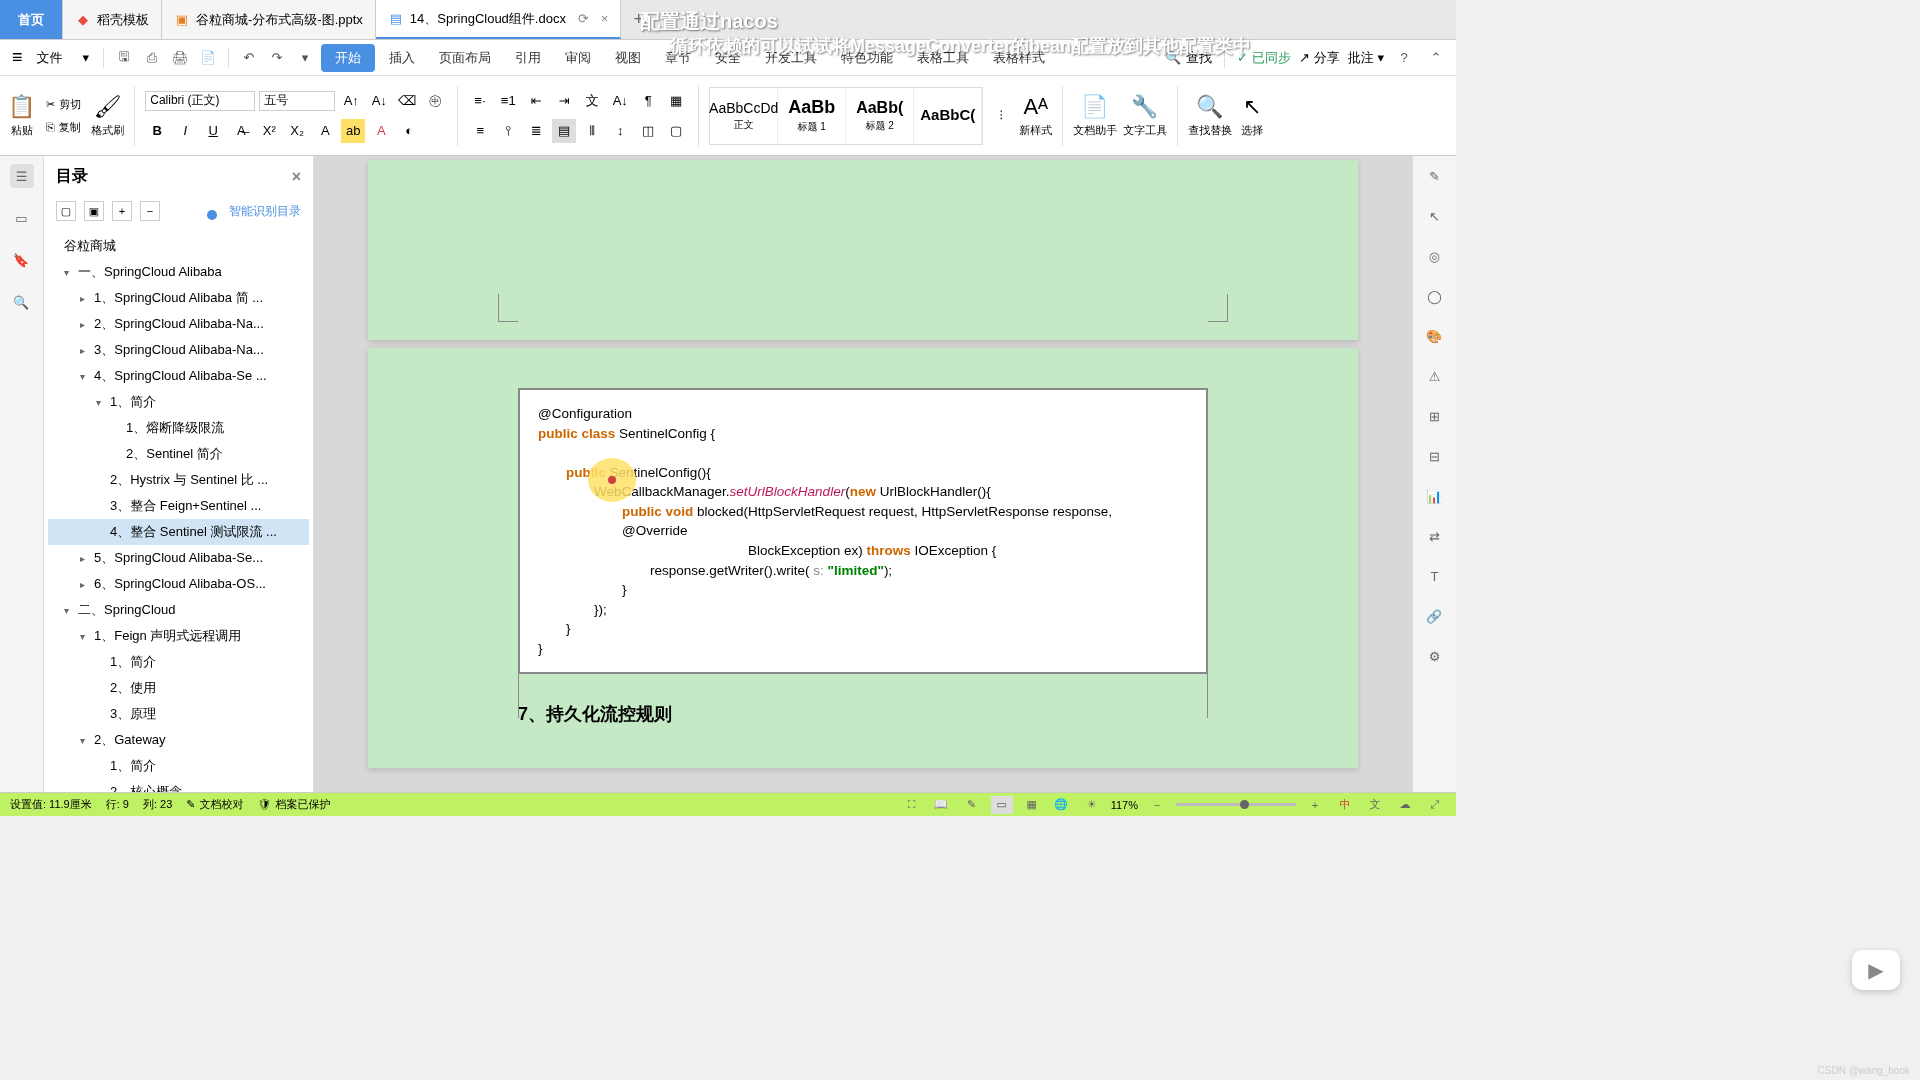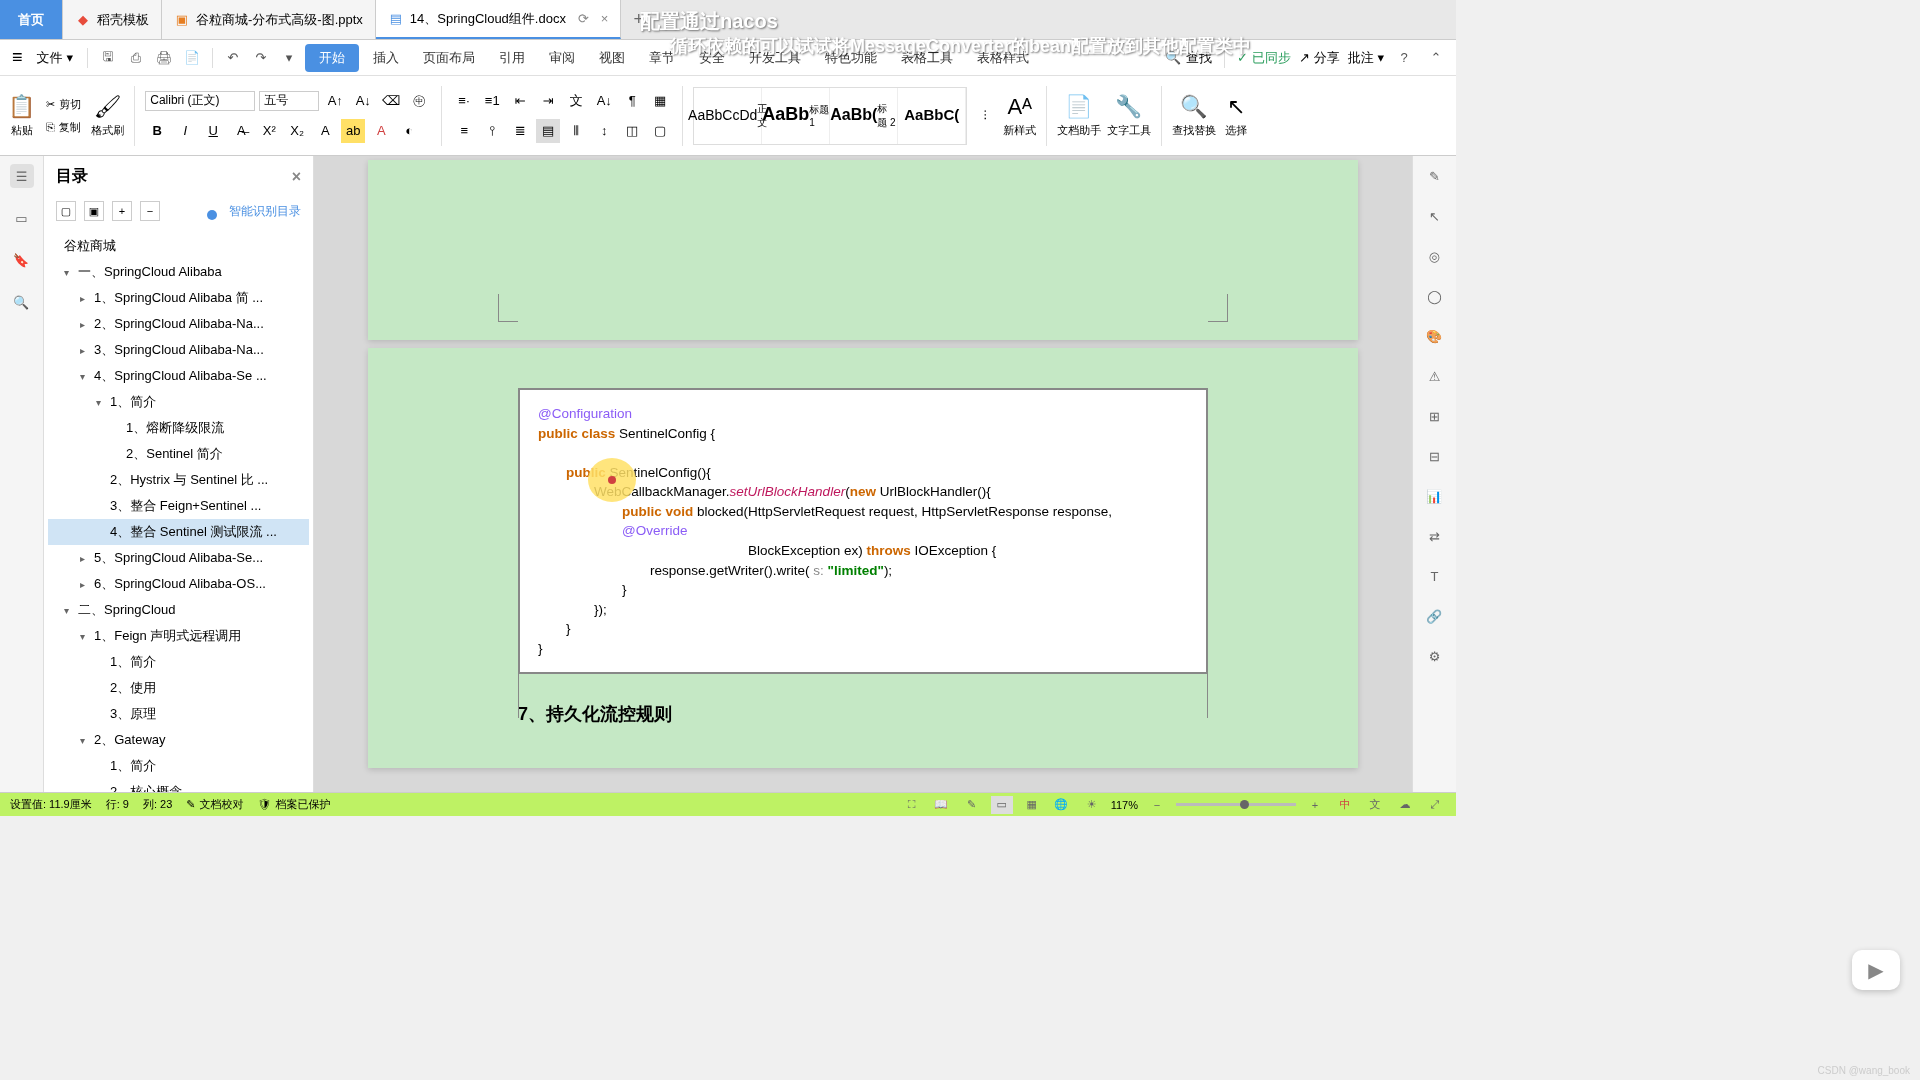--- a/index.html
+++ b/index.html
@@ -11,42 +11,42 @@
 .tab.active { background: #fff; border-bottom: 2px solid #4a90e2; }
 .tab.home { background: #4a90e2; color: #fff; font-weight: bold; padding: 0 18px; }
 .tab-icon { width: 16px; height: 16px; display: inline-flex; align-items: center; justify-content: center; }
 .tab-add { display: flex; align-items: center; padding: 0 12px; font-size: 18px; color: #666; cursor: pointer; }
 .overlay-text { position: absolute; top: 8px; left: 640px; color: #fff; font-size: 20px; font-weight: bold; text-shadow: 1px 1px 2px rgba(0,0,0,0.5); pointer-events: none; }
 .overlay-text2 { position: absolute; top: 34px; left: 670px; color: #fff; font-size: 18px; font-weight: bold; text-shadow: 1px 1px 2px rgba(0,0,0,0.5); pointer-events: none; white-space: nowrap;}
 
 
 .menu-bar { height: 36px; background: #fff; display: flex; align-items: center; padding: 0 8px; gap: 4px; border-bottom: 1px solid #e0e0e0; }
 .hamburger { font-size: 18px; cursor: pointer; padding: 4px; }
-.file-menu { display: flex; align-items: center; gap: 4px; cursor: pointer; padding: 4px 6px; }
+.file-menu { display: flex; align-items: center; gap: 20px; cursor: pointer; padding: 4px 6px; }
 .qat-icon { width: 24px; height: 24px; display: flex; align-items: center; justify-content: center; cursor: pointer; color: #555; }
 .menu-sep { width: 1px; height: 20px; background: #ddd; margin: 0 4px; }
 .menu-tab { padding: 4px 10px; cursor: pointer; color: #333; }
 .menu-tab.start { background: #4a90e2; color: #fff; border-radius: 4px; padding: 5px 14px; }
 .menu-right { margin-left: auto; display: flex; align-items: center; gap: 8px; }
 .search-box { display: flex; align-items: center; gap: 4px; cursor: pointer; }
 
 
 .ribbon { height: 80px; background: #fff; display: flex; align-items: center; padding: 0 8px; border-bottom: 1px solid #ccc; gap: 6px; }
 .ribbon-big-btn { display: flex; flex-direction: column; align-items: center; cursor: pointer; font-size: 11px; gap: 2px; }
 .ribbon-big-icon { width: 28px; height: 28px; display: flex; align-items: center; justify-content: center; font-size: 22px; }
 .ribbon-sep { width: 1px; height: 60px; background: #e0e0e0; margin: 0 4px; }
 .ribbon-small-btns { display: flex; flex-direction: column; gap: 4px; font-size: 11px; }
 .ribbon-small-btn { display: flex; align-items: center; gap: 4px; cursor: pointer; padding: 2px 4px; }
 .font-row { display: flex; align-items: center; gap: 4px; }
 .font-select { border: 1px solid #ccc; padding: 2px 4px; font-size: 12px; background: #fff; }
 .font-select.name { width: 110px; }
-.font-select.size { width: 60px; }
+.font-select.size { width: 76px; }
 .fmt-btn { width: 24px; height: 24px; display: flex; align-items: center; justify-content: center; cursor: pointer; }
 .style-gallery { display: flex; border: 1px solid #ddd; }
-.style-item { width: 68px; height: 56px; border-right: 1px solid #eee; display: flex; flex-direction: row; align-items: center; justify-content: center; cursor: pointer; font-size: 10px; }
+.style-item { width: 68px; height: 56px; border-right: 1px solid #eee; display: flex; flex-direction: column; align-items: center; justify-content: center; cursor: pointer; font-size: 10px; }
 .style-preview { font-size: 14px; margin-bottom: 2px; }
 
 
 .main { display: flex; height: calc(100% - 40px - 36px - 80px - 24px); position: relative; }
 .left-rail { width: 44px; background: #f5f5f5; border-right: 1px solid #ddd; display: flex; flex-direction: column; align-items: center; padding-top: 8px; gap: 18px; }
 .rail-icon { width: 24px; height: 24px; display: flex; align-items: center; justify-content: center; cursor: pointer; color: #666; }
 
 
 .outline { width: 270px; background: #fff; border-right: 1px solid #ddd; display: flex; flex-direction: column; overflow: hidden; }
 .outline-header { display: flex; align-items: center; padding: 10px 12px; font-size: 16px; font-weight: bold; }
@@ -64,21 +64,21 @@
 .tree-item.l3 { padding-left: 48px; }
 .tree-item.l4 { padding-left: 64px; }
 
 
 .canvas { flex: 1; background: #d8d8d8; overflow: auto; position: relative; display: flex; flex-direction: column; align-items: center; padding: 0 20px; }
 .page { width: 990px; background: #c5e8c5; margin: 4px 0; position: relative; box-shadow: 0 2px 6px rgba(0,0,0,0.15); }
 .page.top { height: 180px; }
 .page.main-page { min-height: 420px; padding: 40px 150px 20px; }
 .code-box { background: #fff; border: 2px solid #888; padding: 14px 18px; font-family: Consolas, monospace; font-size: 13.5px; line-height: 1.45; position: relative; }
 .kw-orange { color: #cc6600; font-weight: bold; }
-.kw-green { color: #8b5cf6; }
+.kw-green { color: #000000; }
 .kw-italic { font-style: italic; color: #be185d; }
 .kw-gray { color: #888; }
 .kw-str { color: #008000; font-weight: bold; }
 .highlight-circle { position: absolute; width: 48px; height: 44px; background: #ffe066; border-radius: 50%; opacity: 0.85; left: 68px; top: 68px; }
 .red-dot { position: absolute; width: 8px; height: 8px; background: #d04040; border-radius: 50%; left: 88px; top: 86px; }
 .section-heading { font-size: 18px; font-weight: bold; margin-top: 28px; }
 
 
 .right-rail { width: 44px; background: #f5f5f5; border-left: 1px solid #ddd; display: flex; flex-direction: column; align-items: center; padding-top: 8px; gap: 16px; }
 .map-pin { position: absolute; top: 6px; right: 54px; width: 30px; height: 30px; border: 1px solid #4a90e2; border-radius: 4px; display: flex; align-items: center; justify-content: center; background: #fff; cursor: pointer; }

